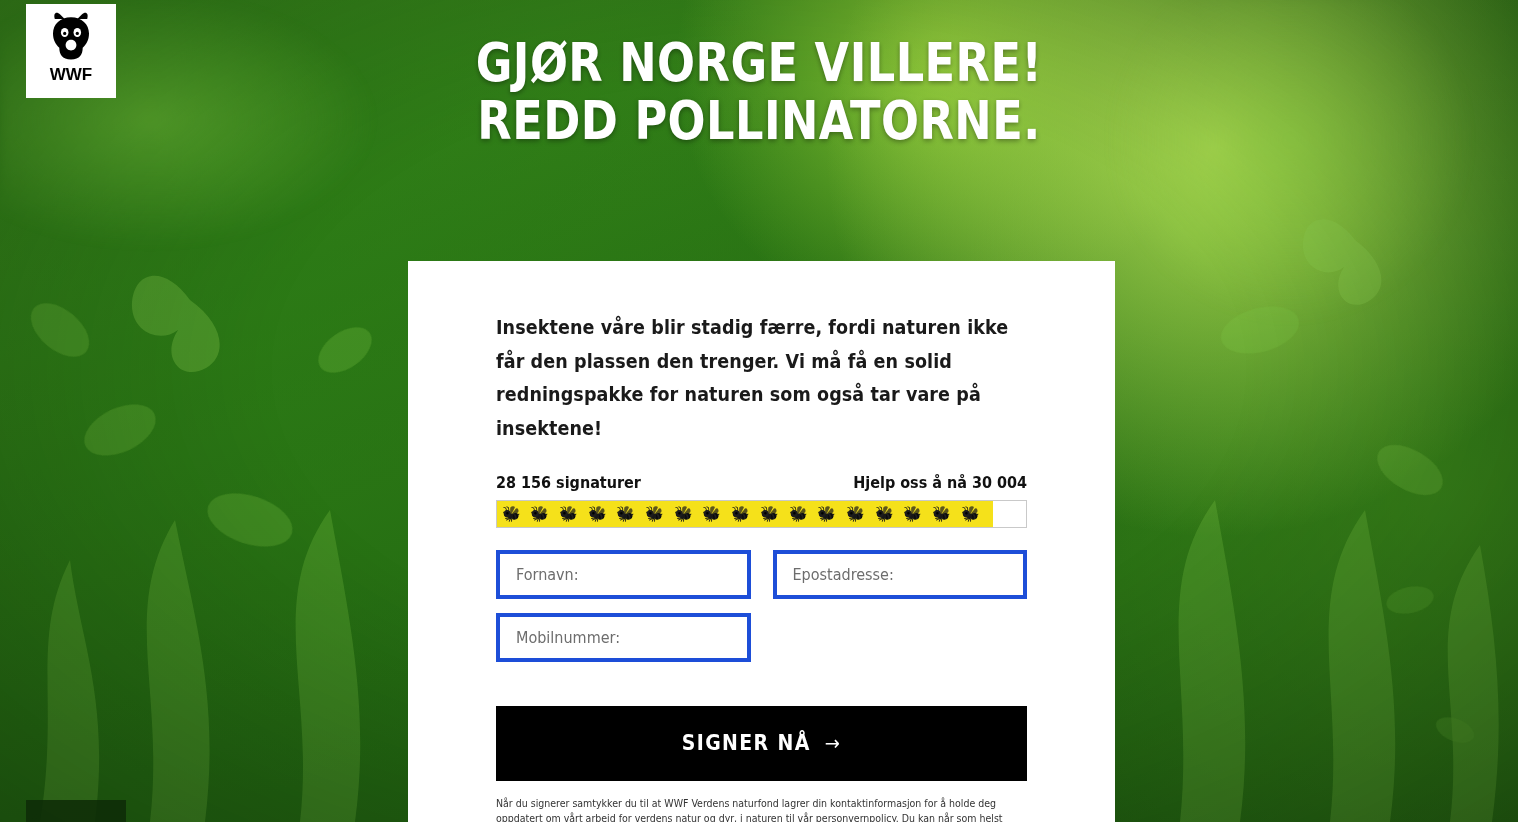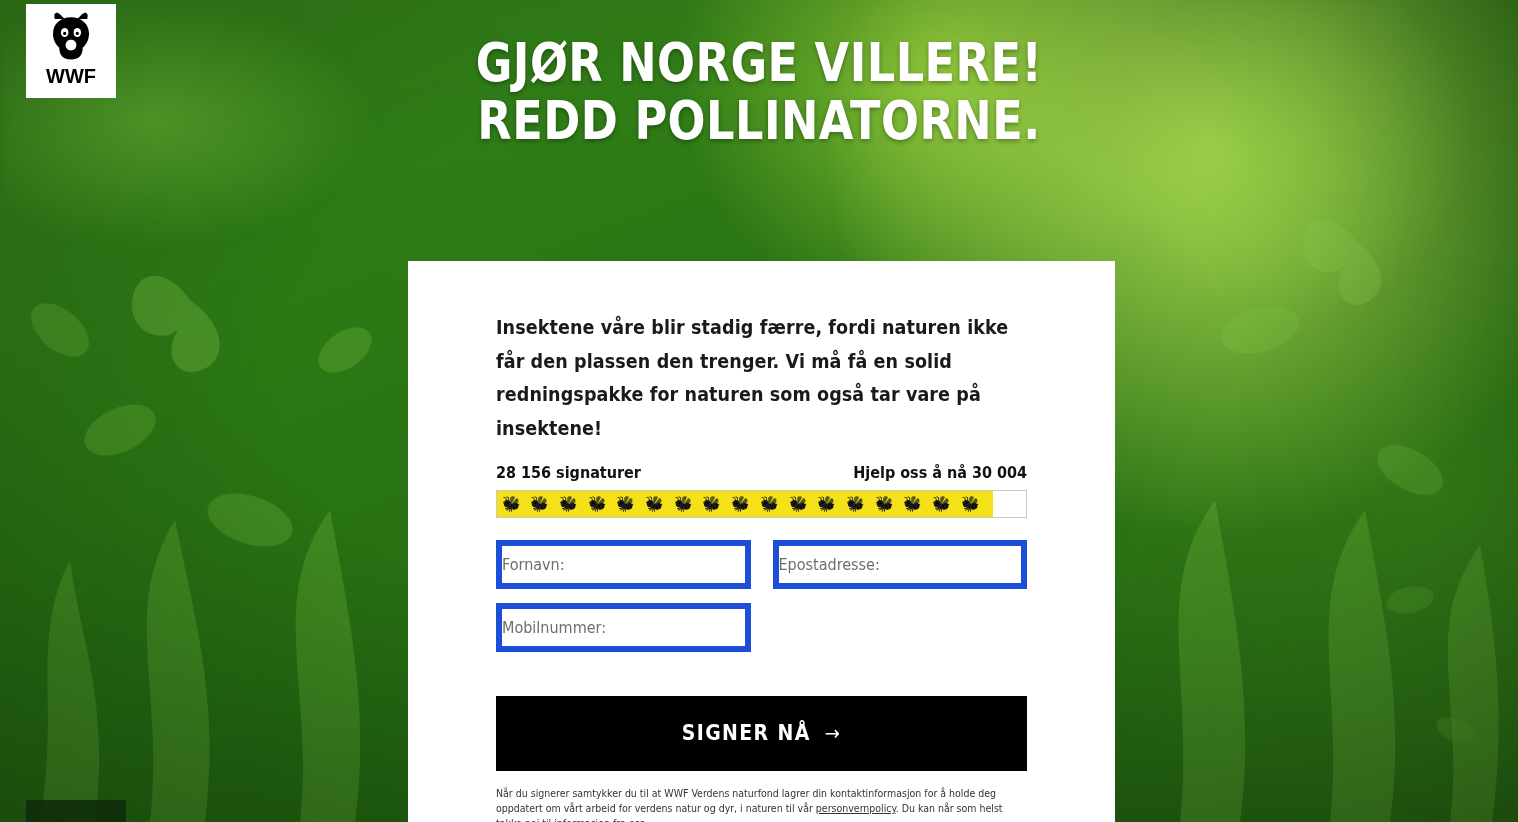--- a/index.html
+++ b/index.html
@@ -60,21 +60,21 @@
     flex-direction: column;
     align-items: center;
     justify-content: flex-start;
     padding-top: 6px;
     z-index: 6;
   }
   .logo .panda { width: 58px; height: 54px; }
   .logo .wordmark {
     font-family: "Liberation Sans", sans-serif;
     font-weight: 700;
-    font-size: 20px;
+    font-size: 17px;
     letter-spacing: 0px;
     color: #000;
     line-height: 1;
     margin-top: 2px;
   }
 
   
   .hero {
     position: absolute;
     left: 0; right: 0;
@@ -125,21 +125,21 @@
     font-weight: 700;
     font-size: 19.5px;
     line-height: 1.73;
     letter-spacing: .1px;
   }
 
   .counts {
     display: flex;
     justify-content: space-between;
     align-items: baseline;
-    margin-top: 17px;
+    margin-top: 27px;
     font-family: "DejaVu Sans Condensed", "Liberation Sans", sans-serif;
     font-weight: 700;
     font-size: 16px;
     color: #111;
   }
 
   .progress-wrap {
     position: relative;
     margin-top: 8px;
     height: 28px;
@@ -167,23 +167,23 @@
 
   .fields {
     margin-top: 22px;
     display: grid;
     grid-template-columns: 1fr 1fr;
     gap: 14px 22px;
   }
   .field {
     width: 100%;
     height: 49px;
-    border: 6px solid #1d4ed8;
+    border: 4px solid #1d4ed8;
     background: #fff;
-    padding: 0 0;
+    padding: 0 16px;
     font-family: "DejaVu Sans Condensed", "Liberation Sans", sans-serif;
     font-size: 16px;
     color: #222;
     outline: none;
   }
   .field::placeholder { color: #6d6d6d; }
 
   .submit {
     margin-top: 44px;
     width: 100%;

